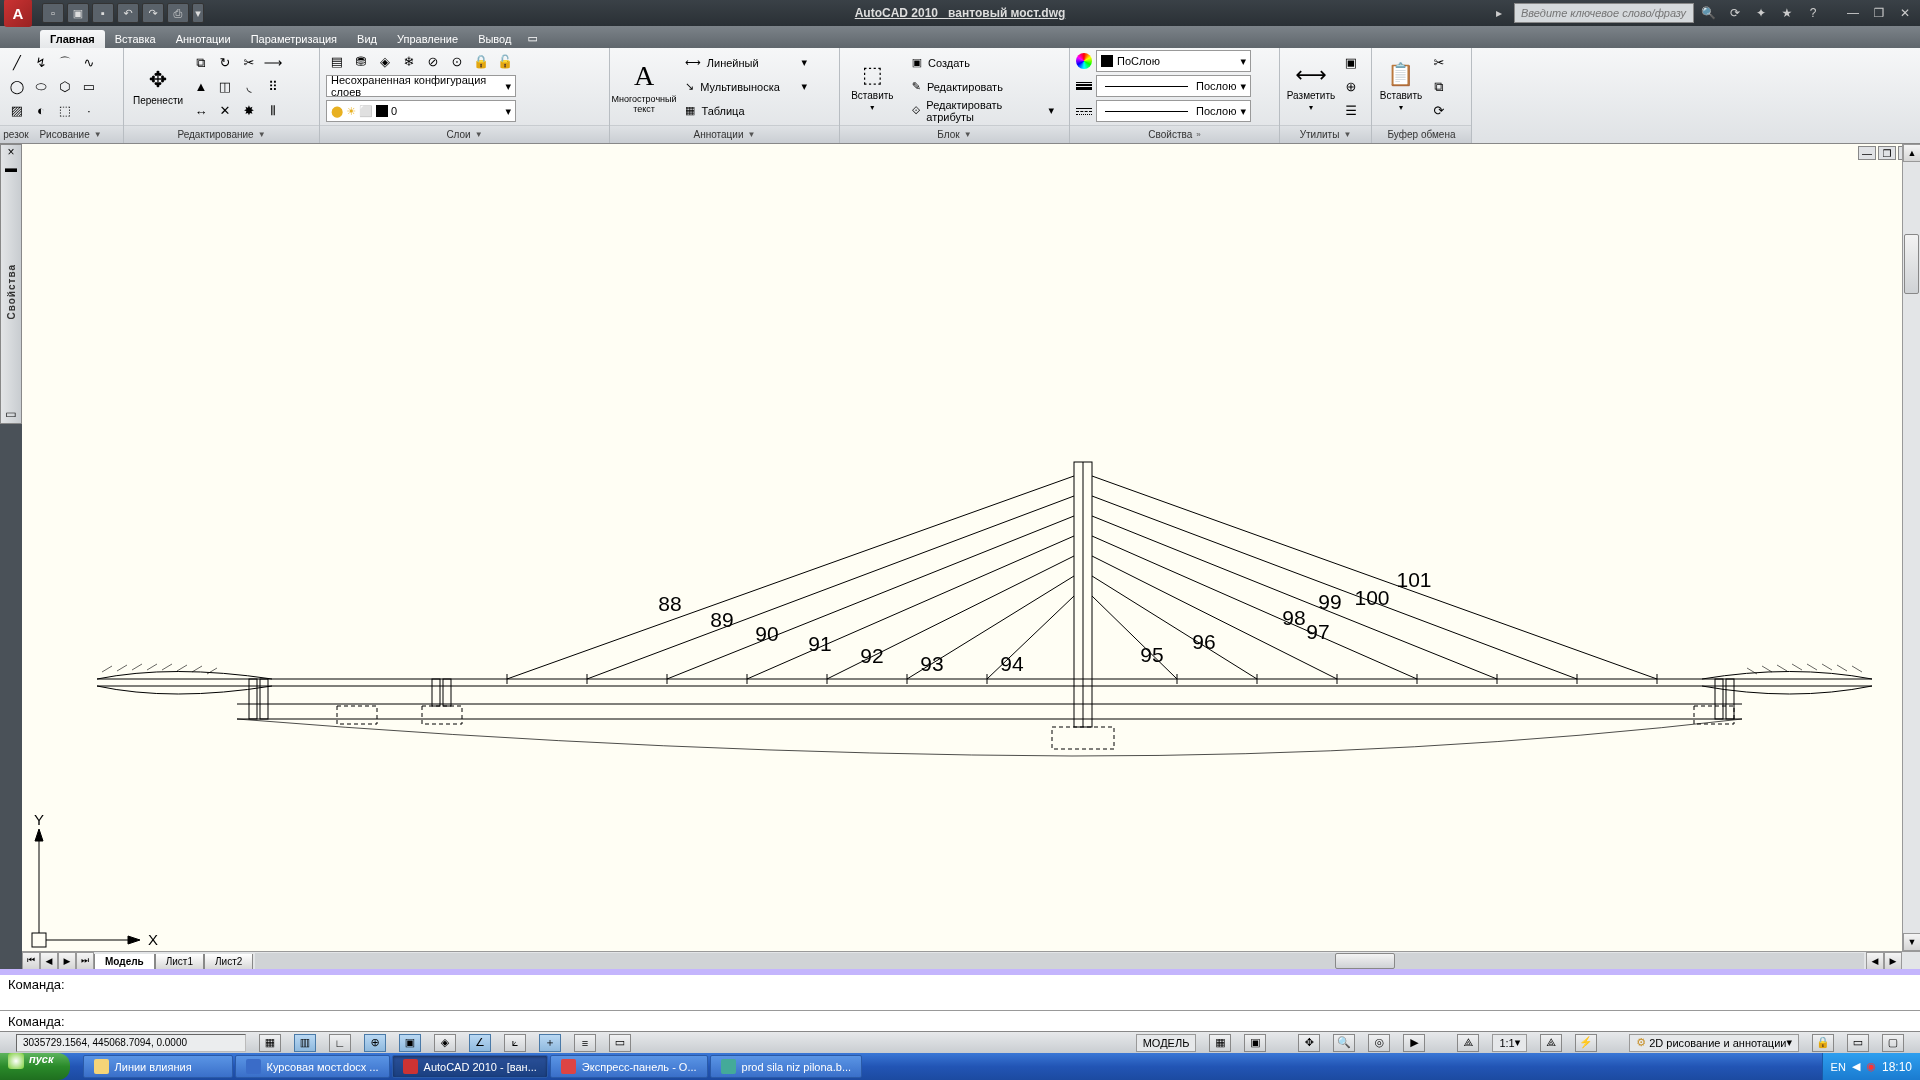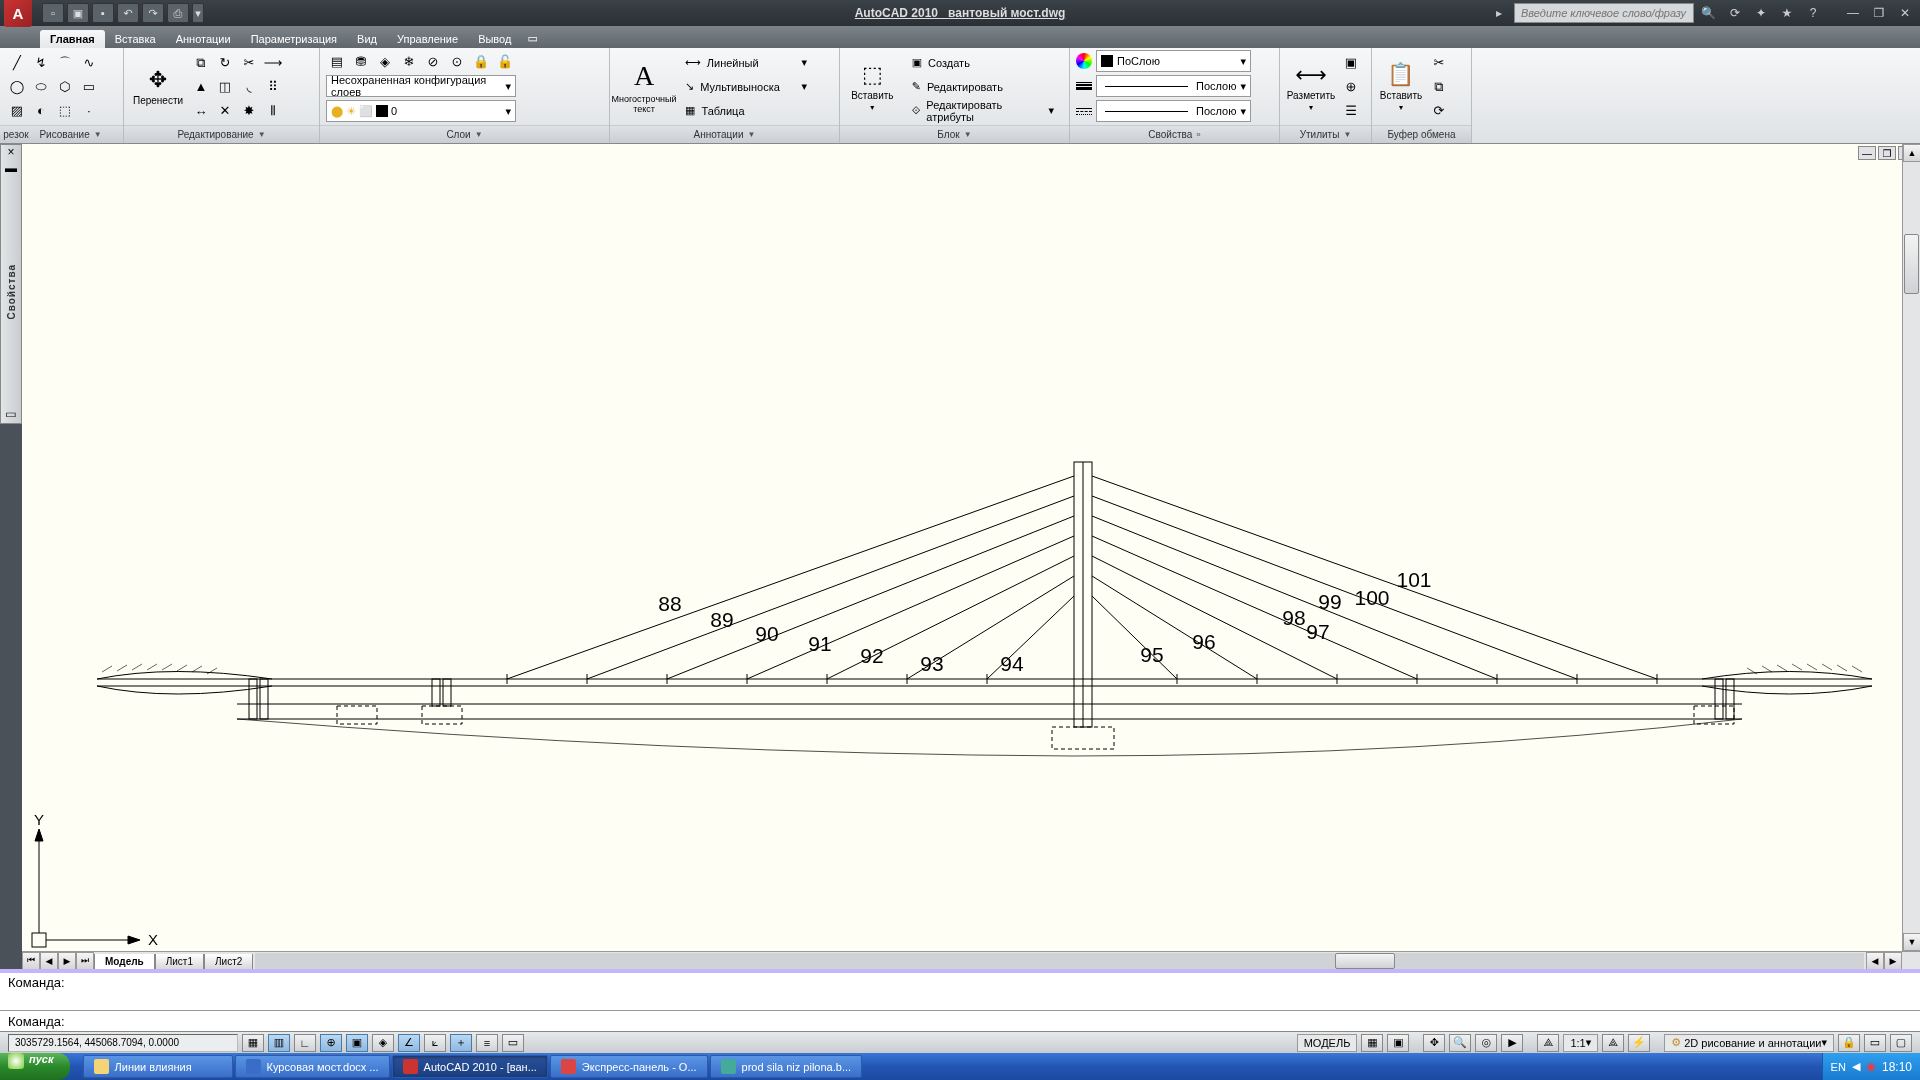--- a/index.html
+++ b/index.html
@@ -54,26 +54,26 @@
 .hscroll { position:absolute; left:0; right:0; bottom:0; height:18px; background:#e3e5e7; display:flex; align-items:center; border-top:1px solid #999; }
 .vscroll-canvas { position:absolute; top:0; right:0; bottom:18px; width:18px; background:#e3e5e7; border-left:1px solid #999; }
 .sbtn { width:18px; height:18px; background:linear-gradient(#f5f5f5,#d5d5d5); border:1px solid #999; display:flex; align-items:center; justify-content:center; font-size:9px; cursor:pointer; }
 .layouttabs { display:flex; height:18px; align-items:flex-end; }
 .layouttabs .lt { padding:1px 10px; background:linear-gradient(#fff,#d8d8d8); border:1px solid #888; border-top:none; font-size:10px; cursor:pointer; height:16px; display:flex; align-items:center; }
 .layouttabs .lt.active { background:#fff; font-weight:bold; }
 .scrolltrack { flex:1; height:16px; background:#d0d3d6; position:relative; margin:0 2px; }
 .thumb { position:absolute; background:linear-gradient(#f3f3f3,#cfd2d5); border:1px solid #888; border-radius:2px; }
 
 
-.cmdwin { position:absolute; left:0; right:0; bottom:49px; height:62px; background:#fff; border-top:4px solid #c4b5fd; font-family:"Courier New",monospace; font-size:13px; display:flex; flex-direction:column; }
+.cmdwin { position:absolute; left:0; right:0; bottom:49px; height:62px; background:#fff; border-top:6px solid #c4b5fd; font-family:"Courier New",monospace; font-size:13px; display:flex; flex-direction:column; }
 .cmdhist { flex:1; padding:2px 8px; overflow:hidden; border-bottom:1px solid #999; line-height:15px; }
 .cmdline { height:20px; padding:2px 8px; display:flex; align-items:center; }
 
 
-.statusbar { position:absolute; left:0; right:0; bottom:27px; height:22px; background:linear-gradient(#e7e9eb,#c9cdd1); border-top:1px solid #888; display:flex; align-items:center; font-size:11px; padding:0 8px; gap:4px; }
+.statusbar { position:absolute; left:0; right:0; bottom:27px; height:22px; background:linear-gradient(#e7e9eb,#c9cdd1); border-top:1px solid #888; display:flex; align-items:center; font-size:11px; padding:0 16px; gap:13px; }
 .coords { min-width:230px; padding:0 6px; border:1px inset #bbb; background:#ebedee; font-size:10px; height:18px; display:flex; align-items:center; }
 .stbtn { width:22px; height:18px; border:1px solid #888; background:linear-gradient(#f0f1f2,#d0d3d6); display:flex; align-items:center; justify-content:center; cursor:pointer; font-size:11px; }
 .stbtn.on { background:linear-gradient(#b9d8f3,#8fb9de); border-color:#4a7aa8; }
 .spacer { flex:1; }
 .stlabel { padding:0 6px; border:1px solid #999; height:18px; display:flex; align-items:center; background:#e6e8ea; cursor:pointer; }
 
 
 .taskbar { position:absolute; left:0; right:0; bottom:0; height:27px; background:linear-gradient(#3a77d6,#2255b5 50%,#1c4aa0); display:flex; align-items:center; color:#fff; font-size:11px; }
 .start { height:27px; padding:0 16px 0 8px; background:linear-gradient(#5db45d,#2a8a2a 50%,#1f6f1f); border-radius:0 12px 12px 0; display:flex; align-items:flex-start; gap:5px; font-weight:bold; font-style:italic; cursor:pointer; }
 .taskbtn { height:23px; margin:0 1px; padding:0 10px; background:linear-gradient(#5a95e5,#3a6fc9); border:1px solid #2a5aa8; border-radius:2px; display:flex; align-items:center; gap:6px; cursor:pointer; min-width:150px; max-width:170px; overflow:hidden; }

